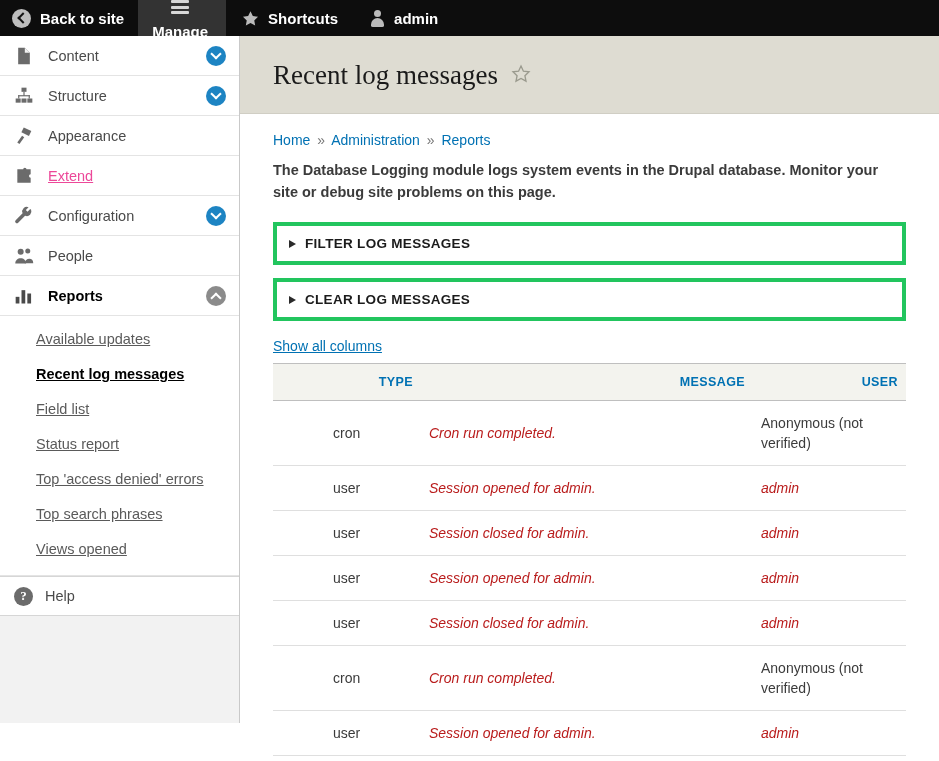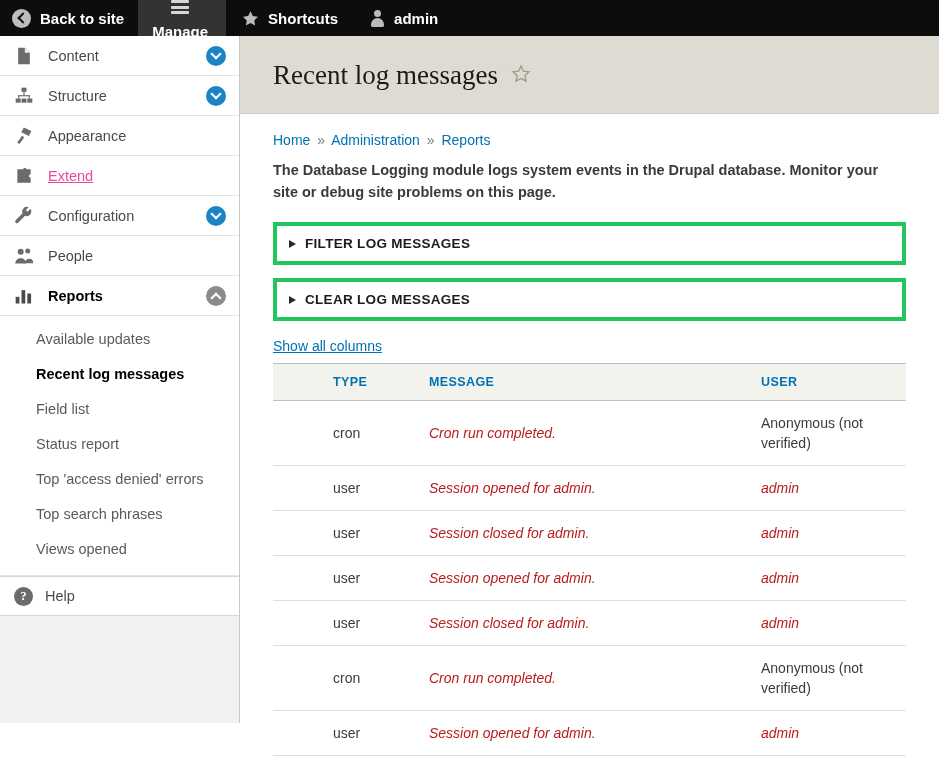--- a/index.html
+++ b/index.html
@@ -123,20 +123,21 @@
   .toggle.up::after { transform: rotate(225deg) translate(-1.5px,-1.5px); }
 
   
   .submenu { background: #fff; padding: 6px 0 8px 0; border-bottom: 1px solid #e4e4e4; }
   .sub-item {
     padding: 8px 14px 8px 36px;
     font-size: 14.5px;
     line-height: 19px;
     color: #5a5a5a;
     cursor: pointer;
+    text-decoration: underline;
   }
   .sub-item.current { font-weight: bold; color: #000; }
 
   .help-row {
     display: flex; align-items: center;
     height: 40px; padding: 0 14px;
     background: #fff;
     border-bottom: 1px solid #d6d6d6;
     border-top: 1px solid #d6d6d6;
     font-size: 14.5px; color: #4a4a4a;
@@ -202,21 +203,21 @@
     margin: 4px 0 9px 0;
     cursor: pointer;
   }
 
   
   table { width: 633px; border-collapse: collapse; table-layout: fixed; }
   thead th {
     background: #f3f3ee;
     border-top: 1px solid #bfbfbf;
     border-bottom: 1px solid #bfbfbf;
-    text-align: left;
+    text-align: right;
     padding: 11px 8px;
     font-size: 12.5px;
     font-weight: bold;
     letter-spacing: .4px;
     color: #0071b3;
     text-transform: uppercase;
     cursor: pointer;
   }
   th.c-icon, td.c-icon { width: 52px; }
   th.c-type, td.c-type { width: 96px; }

